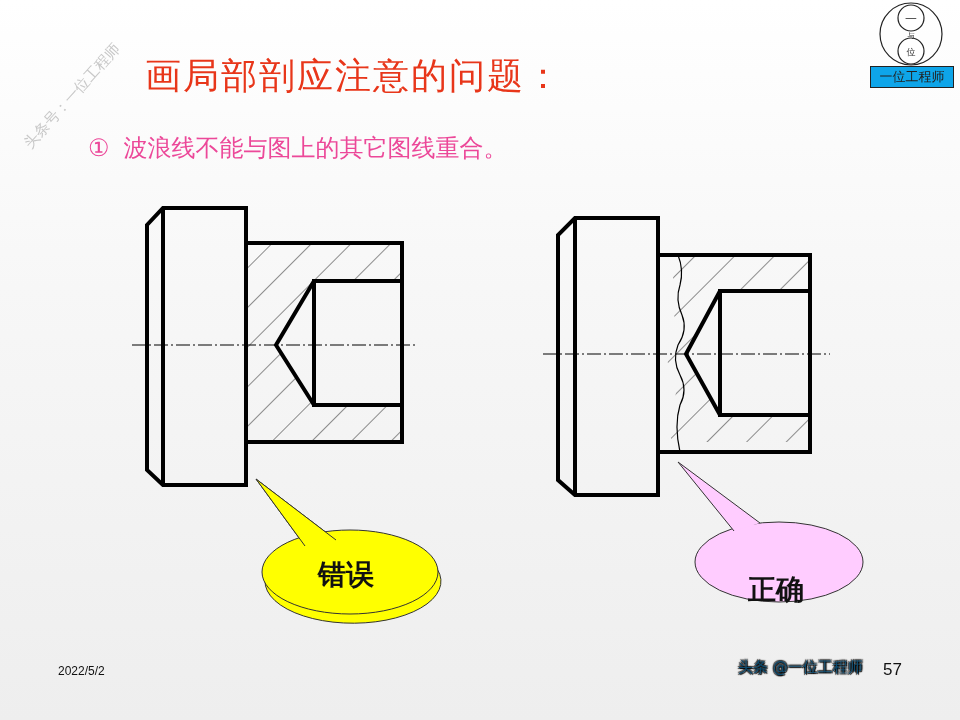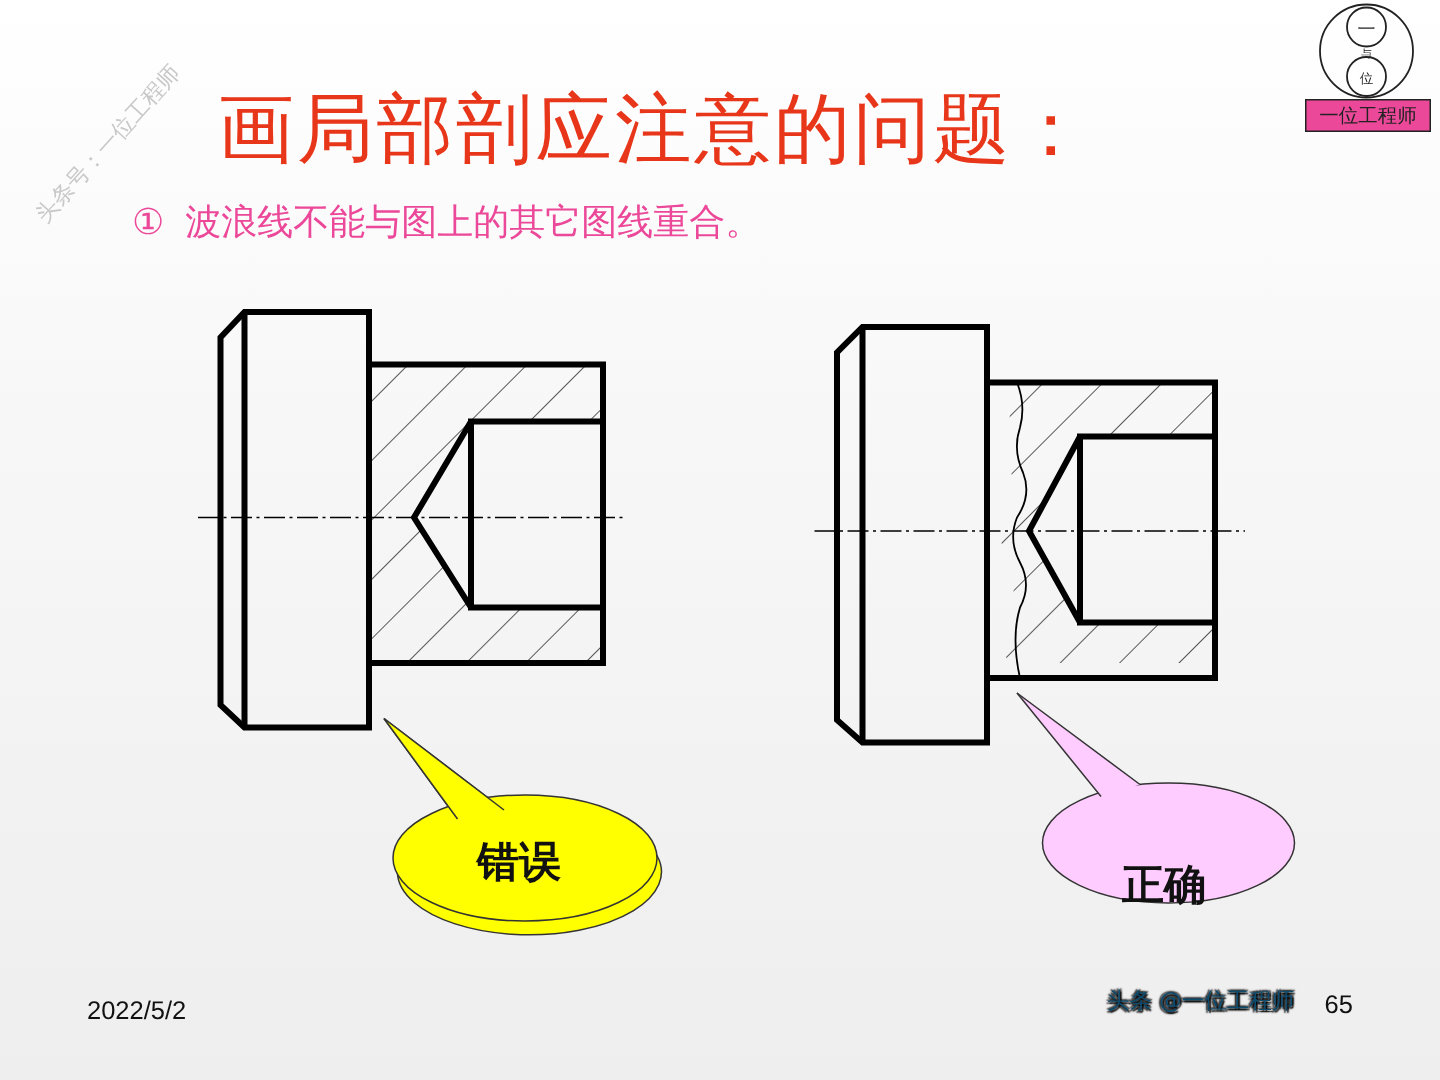--- a/index.html
+++ b/index.html
@@ -13,42 +13,42 @@
     transform: rotate(-48deg); transform-origin: left top;
     color: #c8c8c8; font-size: 15px; white-space: nowrap;
     font-family: "DejaVu Sans", sans-serif;
     top: 140px; left: 20px;
   }
   .logo {
     position: absolute; left: 866px; top: 2px; width: 90px; height: 88px;
   }
   .logo-caption {
     position: absolute; left: 870px; top: 66px; width: 82px; height: 20px;
-    border: 1.5px solid #222; background: #ec4899;
+    border: 1.5px solid #222; background: #0ea5e9;
     font-size: 13px; text-align: center; line-height: 20px; color: #222;
     font-family: Liberation Sans, sans-serif;
   }
   .title {
     position: absolute; left: 145px; top: 52px;
-    color: #e8361a; font-size: 51px; letter-spacing: 2px;
+    color: #e8361a; font-size: 36px; letter-spacing: 2px;
     font-family: "DejaVu Serif", "Liberation Serif", serif;
   }
   .bullet-line {
     position: absolute; left: 88px; top: 132px;
     font-size: 24px; color: #ec4899; white-space: nowrap;
   }
   .bullet-line .num { margin-right: 14px; }
   svg.drawing { position: absolute; left: 0; top: 0; }
   .bubble-label {
     position: absolute; font-size: 28px; color: #111;
     font-family: "DejaVu Sans", sans-serif;
     font-weight: bold;
   }
   .footer-date {
-    position: absolute; left: 58px; top: 664px; font-size: 17px; color: #111;
+    position: absolute; left: 58px; top: 664px; font-size: 12px; color: #111;
     font-family: "Liberation Sans", sans-serif;
   }
   .footer-page {
     position: absolute; left: 883px; top: 660px; font-size: 17px; color: #111;
     font-family: "Liberation Sans", sans-serif;
   }
   .footer-credit {
     position: absolute; left: 738px; top: 658px; font-size: 15px; color: #0c4a6e;
     font-family: "DejaVu Sans", sans-serif;
     text-shadow: 1px 1px 1px #000, -1px -1px 1px #333, 1px -1px 1px #333, -1px 1px 1px #333;
@@ -123,14 +123,14 @@
   <ellipse cx="779" cy="562" rx="84" ry="40" fill="#ffccff" stroke="#333" stroke-width="1"></ellipse>
   <path d="M678,462 L760,523 L734,531 Z" fill="#ffccff" stroke="none"></path>
   <line x1="678" y1="462" x2="734" y2="531" stroke="#333" stroke-width="1"></line>
   <line x1="678" y1="462" x2="760" y2="523" stroke="#333" stroke-width="1"></line>
 </svg>
 
 <div class="bubble-label" style="left:318px; top:556px;">错误</div>
 <div class="bubble-label" style="left:748px; top:571px;">正确</div>
 
 <div class="footer-date">2022/5/2</div>
-<div class="footer-page">65</div>
+<div class="footer-page">57</div>
 <div class="footer-credit">头条 @一位工程师</div>
 
 </body></html>

